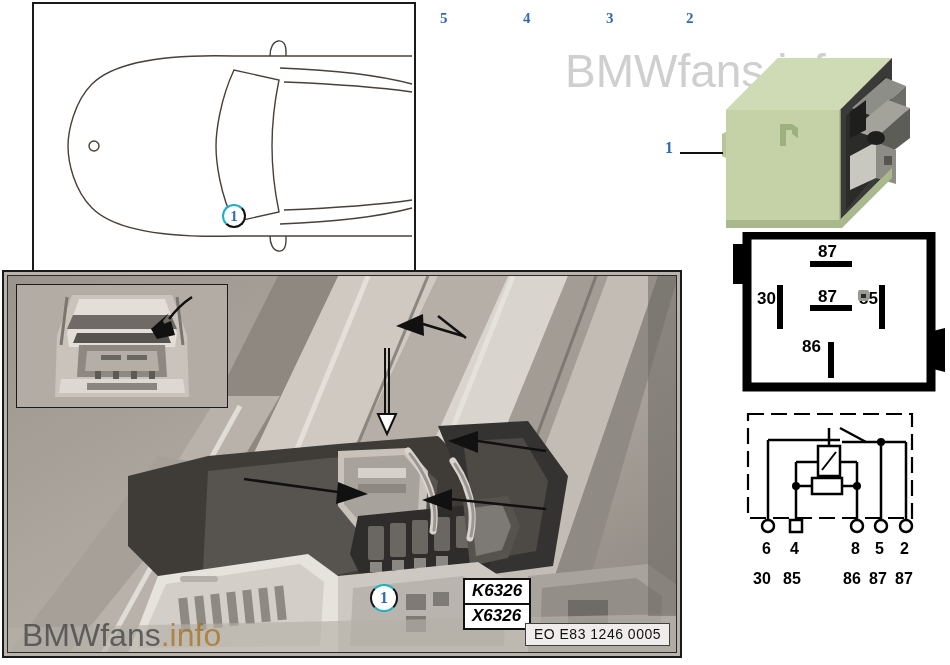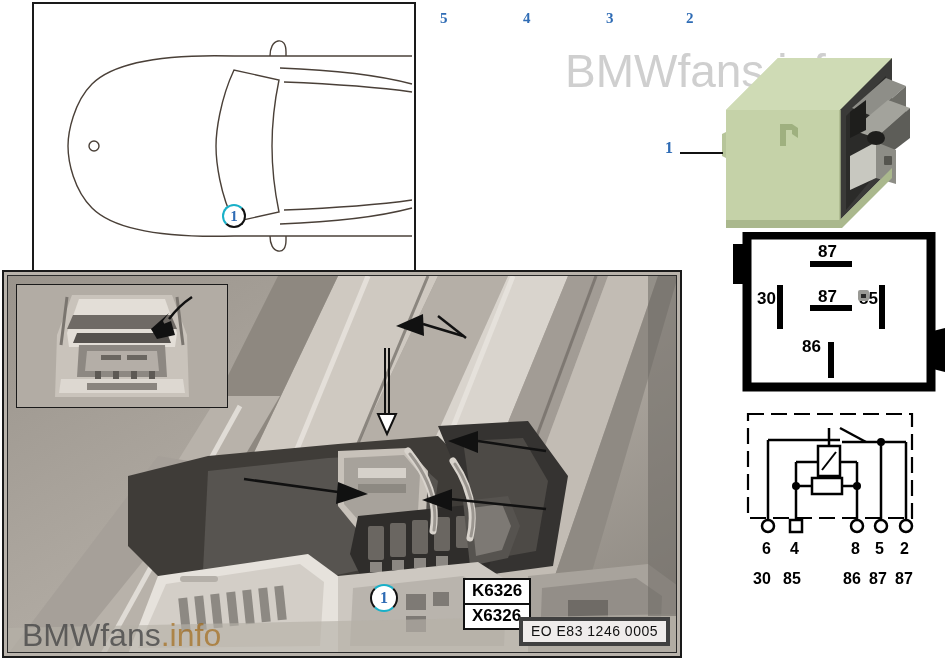--- a/index.html
+++ b/index.html
@@ -126,30 +126,31 @@
     background: #fff;
     border: 2px solid #111;
     color: #000;
     font-family: "Liberation Sans", sans-serif;
     font-weight: bold;
     font-size: 17px;
     padding: 1px 7px 2px 7px;
     line-height: 20px;
     white-space: nowrap;
     z-index: 6;
+    font-style: italic;
   }
   .lbl-stack { position: absolute; z-index: 6; }
   .lbl-stack .lbl { position: relative; left: 0; top: 0; display: block; }
   .lbl-stack .lbl + .lbl { margin-top: -2px; }
 
   .eo-code {
     position: absolute;
     right: 6px; bottom: 6px;
     background: #efeceb;
-    border: 4px solid #404040;
+    border: 1px solid #404040;
     padding: 2px 8px 3px 8px;
     font-family: "Liberation Sans", sans-serif;
     font-size: 14px;
     color: #111;
     letter-spacing: .5px;
     z-index: 6;
     white-space: nowrap;
   }
 
   

